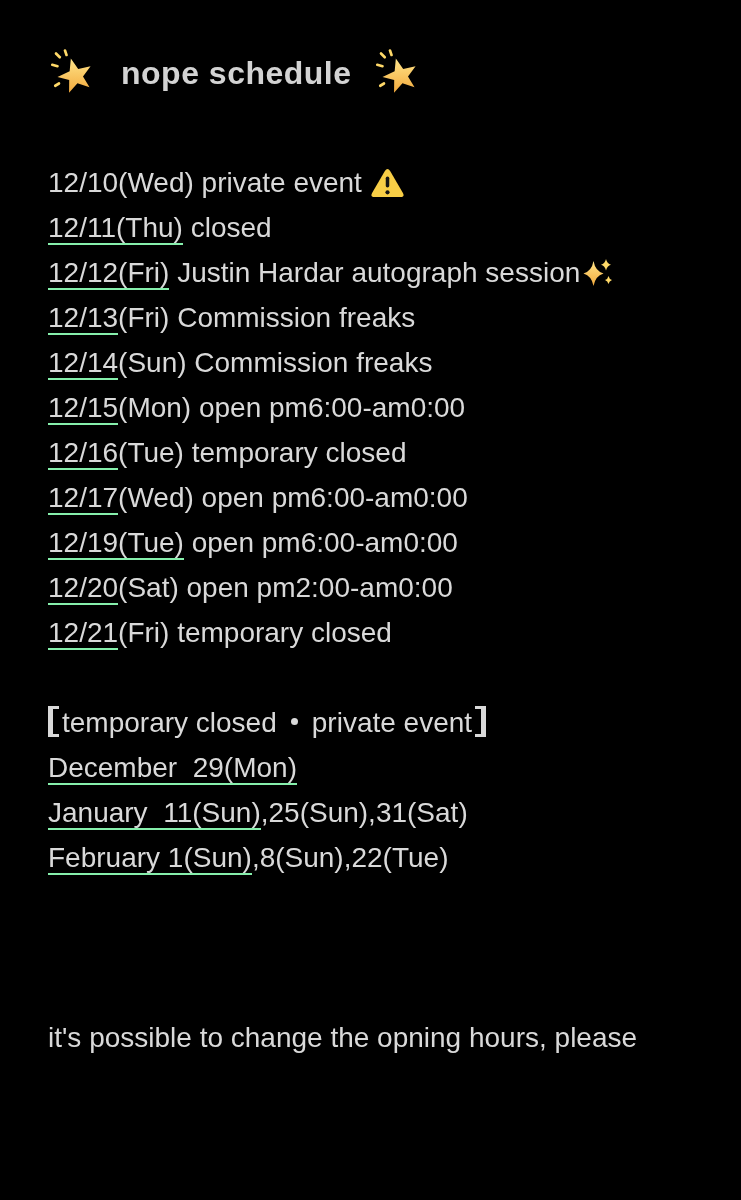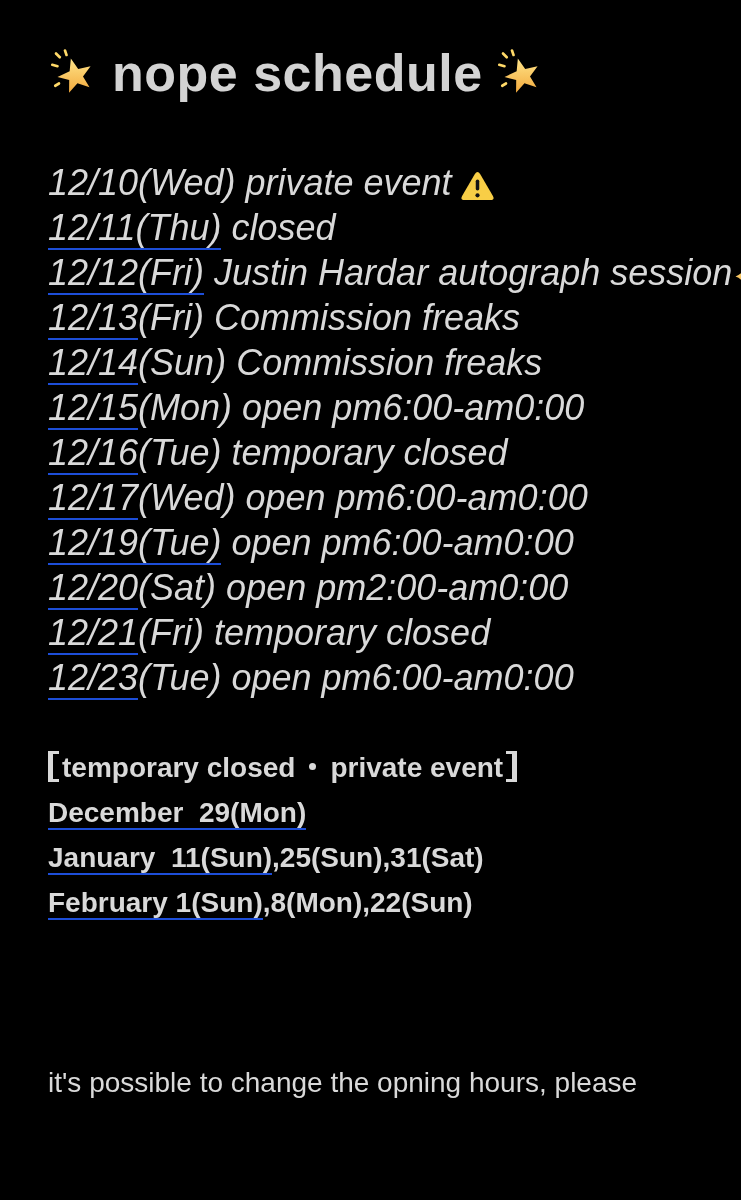--- a/index.html
+++ b/index.html
@@ -20,46 +20,46 @@
   }
   
   .title {
     margin: 46px 0 0 50px;
     height: 54px;
     display: flex;
     align-items: center;
     gap: 7px;
   }
   .title h1 {
-    margin: 7px;
-    font-size: 52px;
+    margin: 16px;
+    font-size: 32px;
     font-weight: 700;
     letter-spacing: 0.5px;
     color: #d3d3d3;
     line-height: 54px;
   }
   .t-icn .svg-icon { width: 48px; height: 48px; display: block; }
   
-  .schedule { margin: 60px 0 0 48px; font-size: 36px; font-style: italic; }
+  .schedule { margin: 60px 0 0 48px; font-size: 28px; }
   .row {
     height: 45px;
     line-height: 45px;
     white-space: pre;
     color: #d9d9d9;
   }
   .linked {
-    border-bottom: 2px solid #1d4ed8;
+    border-bottom: 2px solid #86efac;
   }
   .icn { display: inline-block; vertical-align: -7px; }
   .w-icn { margin-left: 8px; }
   .w-icn .svg-icon { width: 35px; height: 32px; display: inline-block; }
   .s-icn { margin-left: 2px; }
   .s-icn .svg-icon { width: 32px; height: 32px; display: inline-block; }
   
-  .closed { margin: 45px 0 0 48px; font-size: 28px; font-weight: bold; }
+  .closed { margin: 45px 0 0 48px; font-size: 28px; }
   .lb {
     display: inline-block;
     width: 11px;
     height: 31px;
     box-sizing: border-box;
     vertical-align: -5px;
   }
   .lb-left  { border-left: 5px solid #d9d9d9; border-top: 3px solid #d9d9d9; border-bottom: 3px solid #d9d9d9; margin-right: 3px; }
   .lb-right { border-right: 5px solid #d9d9d9; border-top: 3px solid #d9d9d9; border-bottom: 3px solid #d9d9d9; margin-left: 3px; }
   .mdot {
@@ -135,28 +135,27 @@
             <use href="#sparkles-icon"></use>
           </svg></span></div>
     <div class="row"><span class="linked">12/13</span><span>(Fri) Commission freaks</span></div>
     <div class="row"><span class="linked">12/14</span><span>(Sun) Commission freaks</span></div>
     <div class="row"><span class="linked">12/15</span><span>(Mon) open pm6:00-am0:00</span></div>
     <div class="row"><span class="linked">12/16</span><span>(Tue) temporary closed</span></div>
     <div class="row"><span class="linked">12/17</span><span>(Wed) open pm6:00-am0:00</span></div>
     <div class="row"><span class="linked">12/19(Tue)</span><span> open pm6:00-am0:00</span></div>
     <div class="row"><span class="linked">12/20</span><span>(Sat) open pm2:00-am0:00</span></div>
     <div class="row"><span class="linked">12/21</span><span>(Fri) temporary closed</span></div>
-    <div class="row"><span class="linked">12/23</span><span>(Tue) open pm6:00-am0:00</span></div>
   </section>
 
   <section class="closed">
     <div class="row"><span class="lb lb-left"></span><span>temporary closed</span><span class="mdot"></span><span>private event</span><span class="lb lb-right"></span></div>
     <div class="row"><span class="linked">December  29(Mon)</span><span></span></div>
     <div class="row"><span class="linked">January  11(Sun)</span><span>,25(Sun),31(Sat)</span></div>
-    <div class="row"><span class="linked">February 1(Sun)</span><span>,8(Mon),22(Sun)</span></div>
+    <div class="row"><span class="linked">February 1(Sun)</span><span>,8(Sun),22(Tue)</span></div>
   </section>
 
   <footer class="footer">
     <div>it's possible to change the opning hours, please</div>
     
   </footer>
 
 </div>
 
 </body></html>

